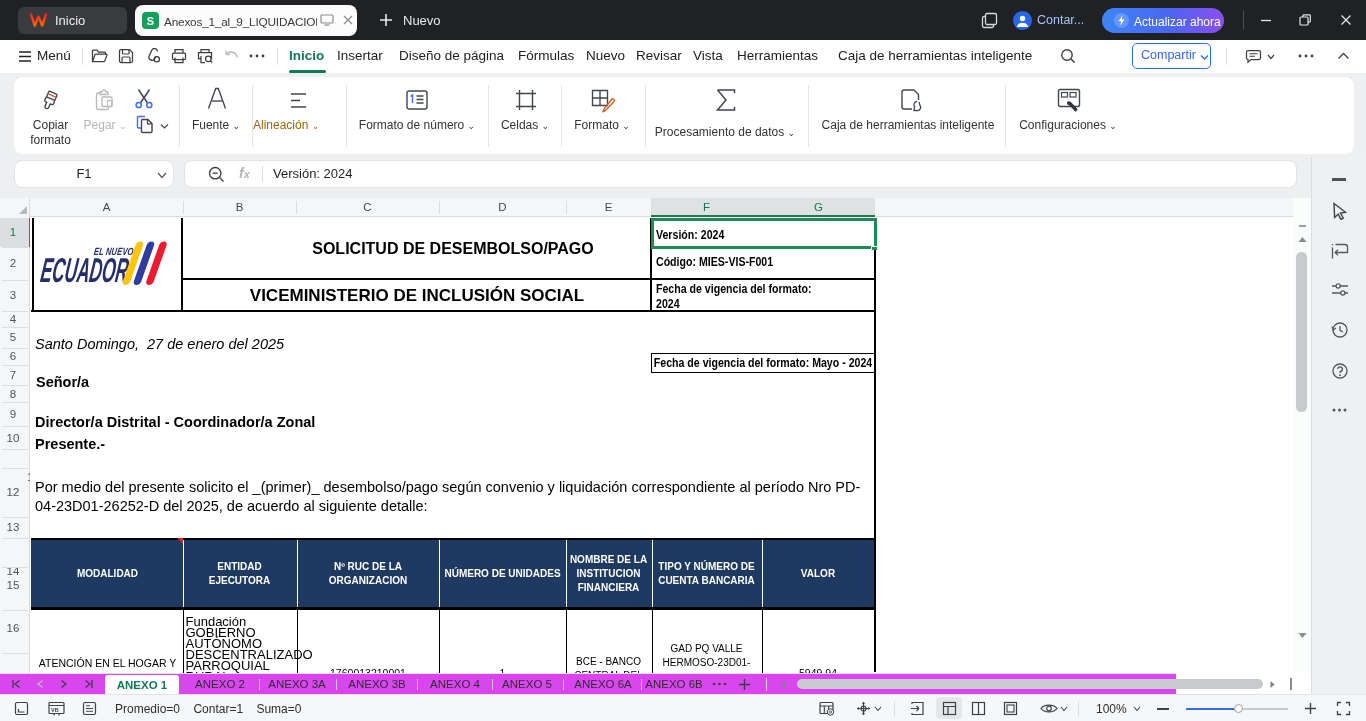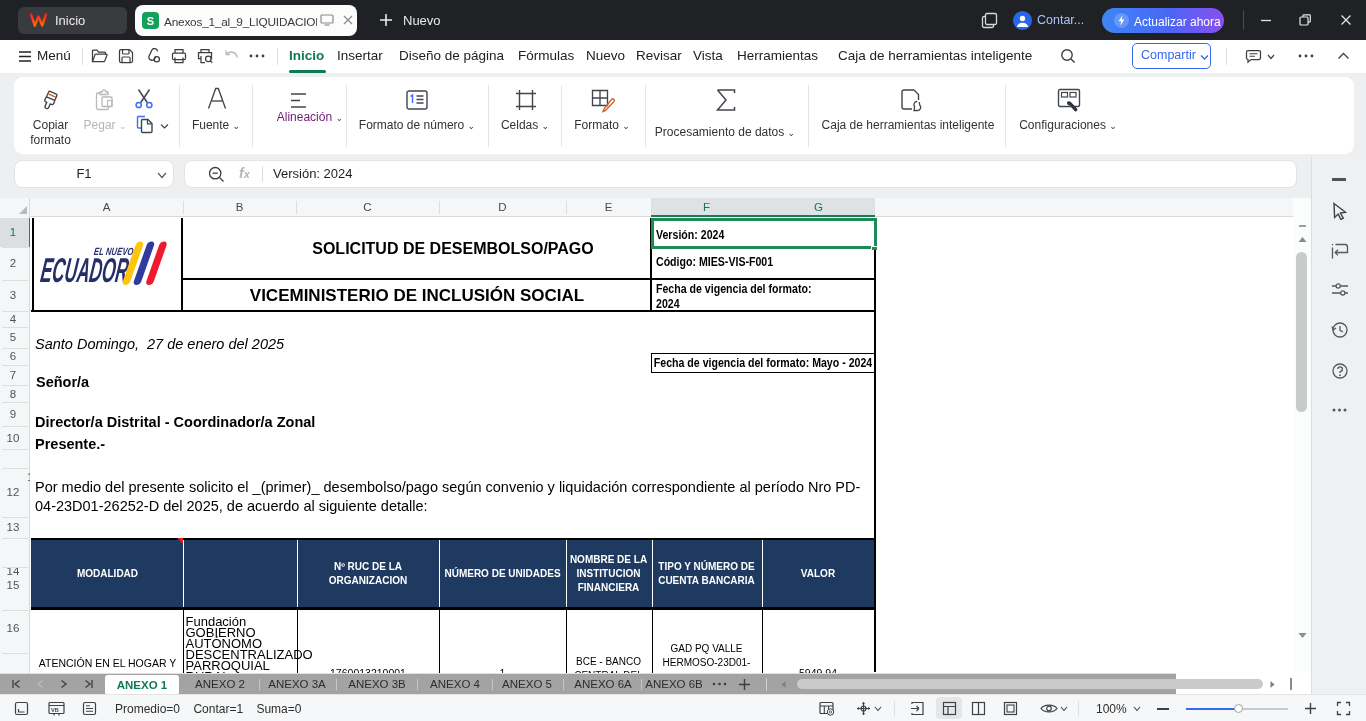--- a/index.html
+++ b/index.html
@@ -185,21 +185,21 @@
   <svg class="abs" style="left:207px;top:14px;" width="20" height="23" viewBox="0 0 20 23">
       <path d="M1.5 21.5 L8.7 1.5 L11.3 1.5 L18.5 21.5" fill="none" stroke="#41454c" stroke-width="1.35"></path>
       <path d="M5 14 L15 14" stroke="#41454c" stroke-width="1.35"></path>
     </svg>
   <div class="abs" style="left:181px;top:45px;width:70px;text-align:center;font-size:12px;color:#333;">Fuente <span style="font-size:9px;">⌄</span></div>
   <div class="abs" style="left:252px;top:12px;width:1px;height:62px;background:#e4e5e6;"></div>
 
   <svg class="abs" style="left:290px;top:19px;" width="17" height="17" viewBox="0 0 17 17">
       <path d="M1 2 L16 2 M1 8.5 L10 8.5 M1 15 L16 15" stroke="#41454c" stroke-width="1.5"></path>
     </svg>
-  <div class="abs" style="left:253px;top:37px;width:90px;text-align:right;font-size:12px;color:#701a75;">Alineación <span style="font-size:9px;">⌄</span></div>
+  <div class="abs" style="left:253px;top:45px;width:90px;text-align:left;font-size:12px;color:#a16207;">Alineación <span style="font-size:9px;">⌄</span></div>
   <div class="abs" style="left:346px;top:12px;width:1px;height:62px;background:#e4e5e6;"></div>
 
   <svg class="abs" style="left:406px;top:17px;" width="22" height="20" viewBox="0 0 22 20">
     <rect x="1" y="1" width="20" height="18" rx="2" fill="none" stroke="#41454c" stroke-width="1.4"></rect>
     <path d="M4.5 6.5 L6.5 5 L6.5 13" fill="none" stroke="#3d6ef2" stroke-width="1.4"></path>
     <path d="M10.5 6 L17.5 6 M10.5 9.5 L17.5 9.5 M10.5 13 L17.5 13" stroke="#41454c" stroke-width="1.3"></path>
   </svg>
   <div class="abs" style="left:347px;top:45px;width:140px;text-align:center;font-size:12px;color:#333;">Formato de número <span style="font-size:9px;">⌄</span></div>
   <div class="abs" style="left:488px;top:12px;width:1px;height:62px;background:#e4e5e6;"></div>
 
@@ -372,20 +372,21 @@
   <div class="abs" style="left:1px;top:323px;width:843px;height:67px;background:#1e3a60;"></div>
   <div class="abs" style="left:146.5px;top:321px;width:0;height:0;border-top:6.5px solid #e02424;border-left:6.5px solid transparent;"></div>
   <div class="abs" style="left:152.5px;top:323px;width:1px;height:67px;background:#fff;"></div>
   <div class="abs" style="left:266.5px;top:323px;width:1px;height:67px;background:#fff;"></div>
   <div class="abs" style="left:409px;top:323px;width:1px;height:67px;background:#fff;"></div>
   <div class="abs" style="left:535.5px;top:323px;width:1px;height:67px;background:#fff;"></div>
   <div class="abs" style="left:621.5px;top:323px;width:1px;height:67px;background:#fff;"></div>
   <div class="abs" style="left:731.5px;top:323px;width:1px;height:67px;background:#fff;"></div>
   <div class="abs" style="left:1px;top:390px;width:844px;height:2.5px;background:#000;"></div>
   <div class="hdt" style="left:3px;top:323px;width:149px;">MODALIDAD</div>
+  <div class="hdt" style="left:153px;top:323px;width:113px;">ENTIDAD<br>EJECUTORA</div>
   <div class="hdt" style="left:267px;top:323px;width:142px;">Nº RUC DE LA<br>ORGANIZACION</div>
   <div class="hdt" style="left:410px;top:323px;width:125px;">NÚMERO DE UNIDADES</div>
   <div class="hdt" style="left:536px;top:323px;width:85px;">NOMBRE DE LA<br>INSTITUCION<br>FINANCIERA</div>
   <div class="hdt" style="left:622px;top:323px;width:109px;">TIPO Y NÚMERO DE<br>CUENTA BANCARIA</div>
   <div class="hdt" style="left:732px;top:323px;width:112px;">VALOR</div>
 
   <div class="abs" style="left:152.5px;top:392.5px;width:1.3px;height:63px;background:#000;"></div>
   <div class="abs" style="left:266.5px;top:392.5px;width:1.3px;height:63px;background:#000;"></div>
   <div class="abs" style="left:409px;top:392.5px;width:1.3px;height:63px;background:#000;"></div>
   <div class="abs" style="left:535.5px;top:392.5px;width:1.3px;height:63px;background:#000;"></div>
@@ -438,21 +439,21 @@
       <path d="M6.8 7 A2.3 2.3 0 1 1 9.4 9.4 C9.1 9.6 9 9.9 9 10.3 L9 11" fill="none" stroke="#55585c" stroke-width="1.3"></path>
       <circle cx="9" cy="13.2" r="0.9" fill="#55585c"></circle>
     </svg>
   <svg class="abs" style="left:20px;top:251px;" width="15" height="4" viewBox="0 0 15 4">
       <circle cx="2" cy="2" r="1.5" fill="#55585c"></circle>
       <circle cx="7.5" cy="2" r="1.5" fill="#55585c"></circle>
       <circle cx="13" cy="2" r="1.5" fill="#55585c"></circle>
     </svg>
 </div>
 
-<div class="abs" id="tabbar" style="left:0;top:673px;width:1176px;height:21px;background:#a3a3a3;border-top:1px solid #e0e0e1;">
+<div class="abs" id="tabbar" style="left:0;top:673px;width:1176px;height:21px;background:#d946ef;border-top:1px solid #e0e0e1;">
   <svg class="abs" style="left:11px;top:5px;" width="10" height="10" viewBox="0 0 10 10">
       <path d="M2 1 L2 9 M8.5 1.5 L4 5 L8.5 8.5" fill="none" stroke="#3c3e42" stroke-width="1.3"></path>
     </svg>
   <svg class="abs" style="left:36px;top:5px;" width="8" height="10" viewBox="0 0 8 10">
       <path d="M6.5 1.5 L2 5 L6.5 8.5" fill="none" stroke="#bcbdbe" stroke-width="1.3"></path>
     </svg>
   <svg class="abs" style="left:60px;top:5px;" width="8" height="10" viewBox="0 0 8 10">
       <path d="M1.5 1.5 L6 5 L1.5 8.5" fill="none" stroke="#3c3e42" stroke-width="1.3"></path>
     </svg>
   <svg class="abs" style="left:84px;top:5px;" width="10" height="10" viewBox="0 0 10 10">

